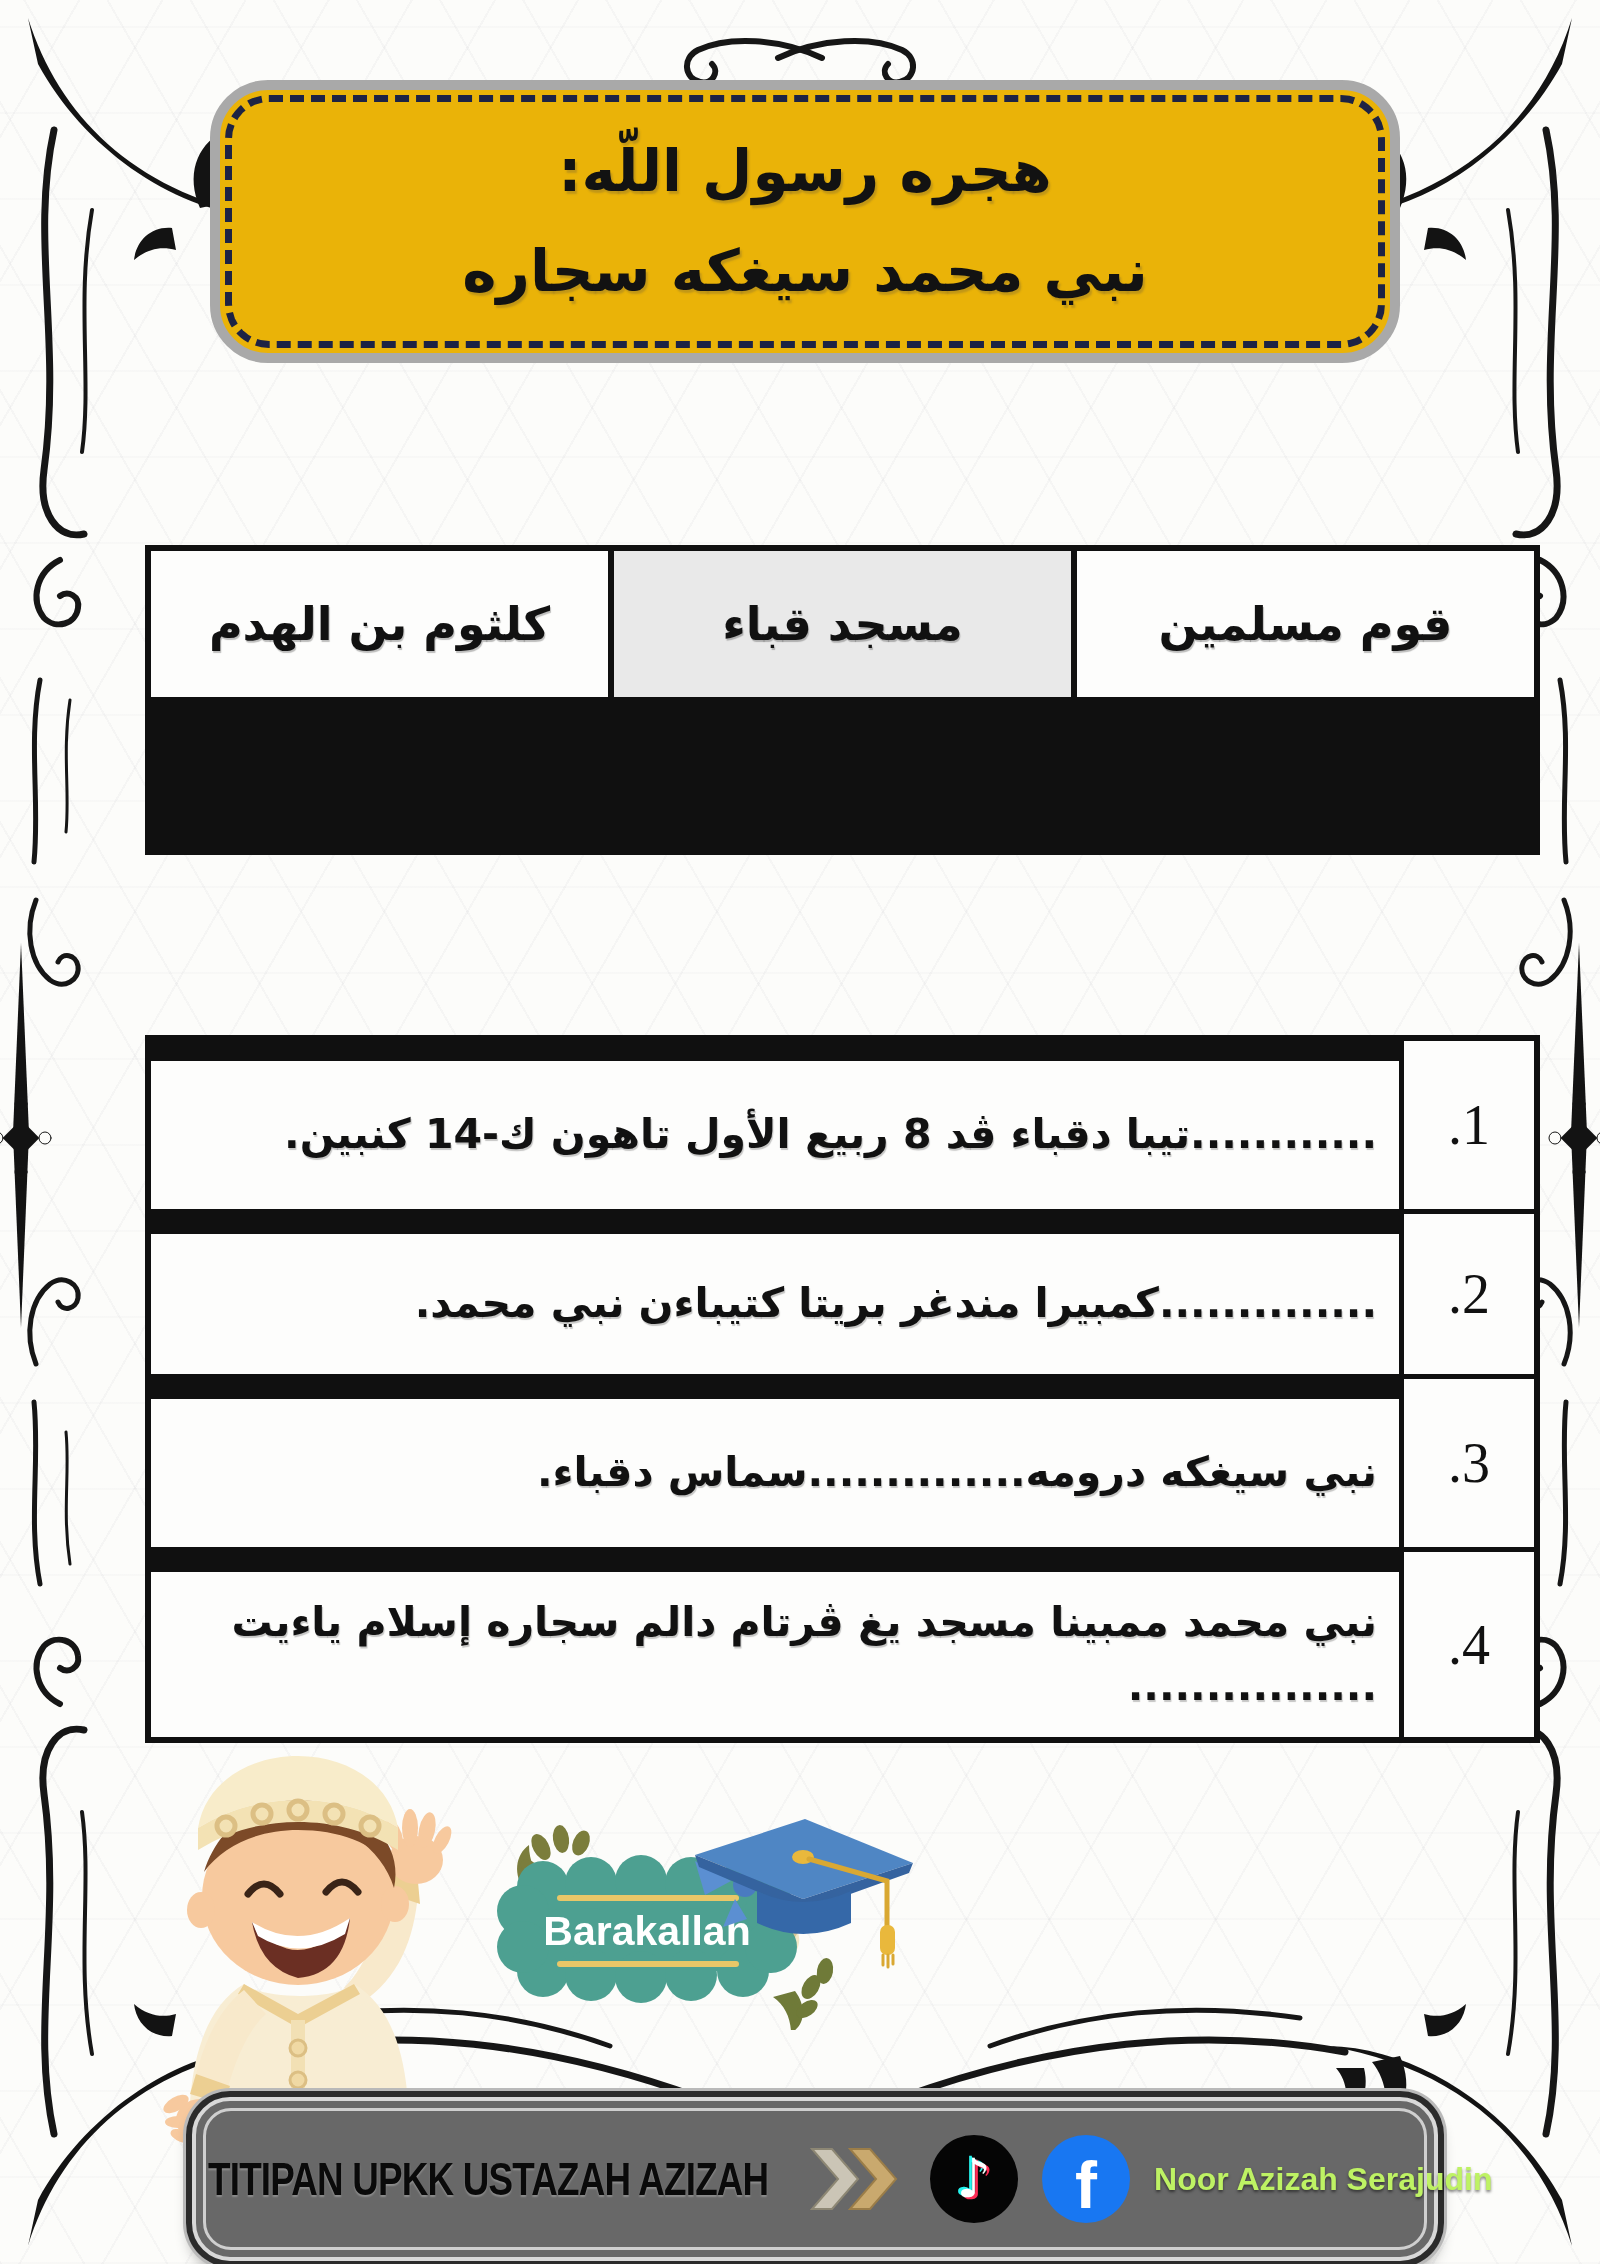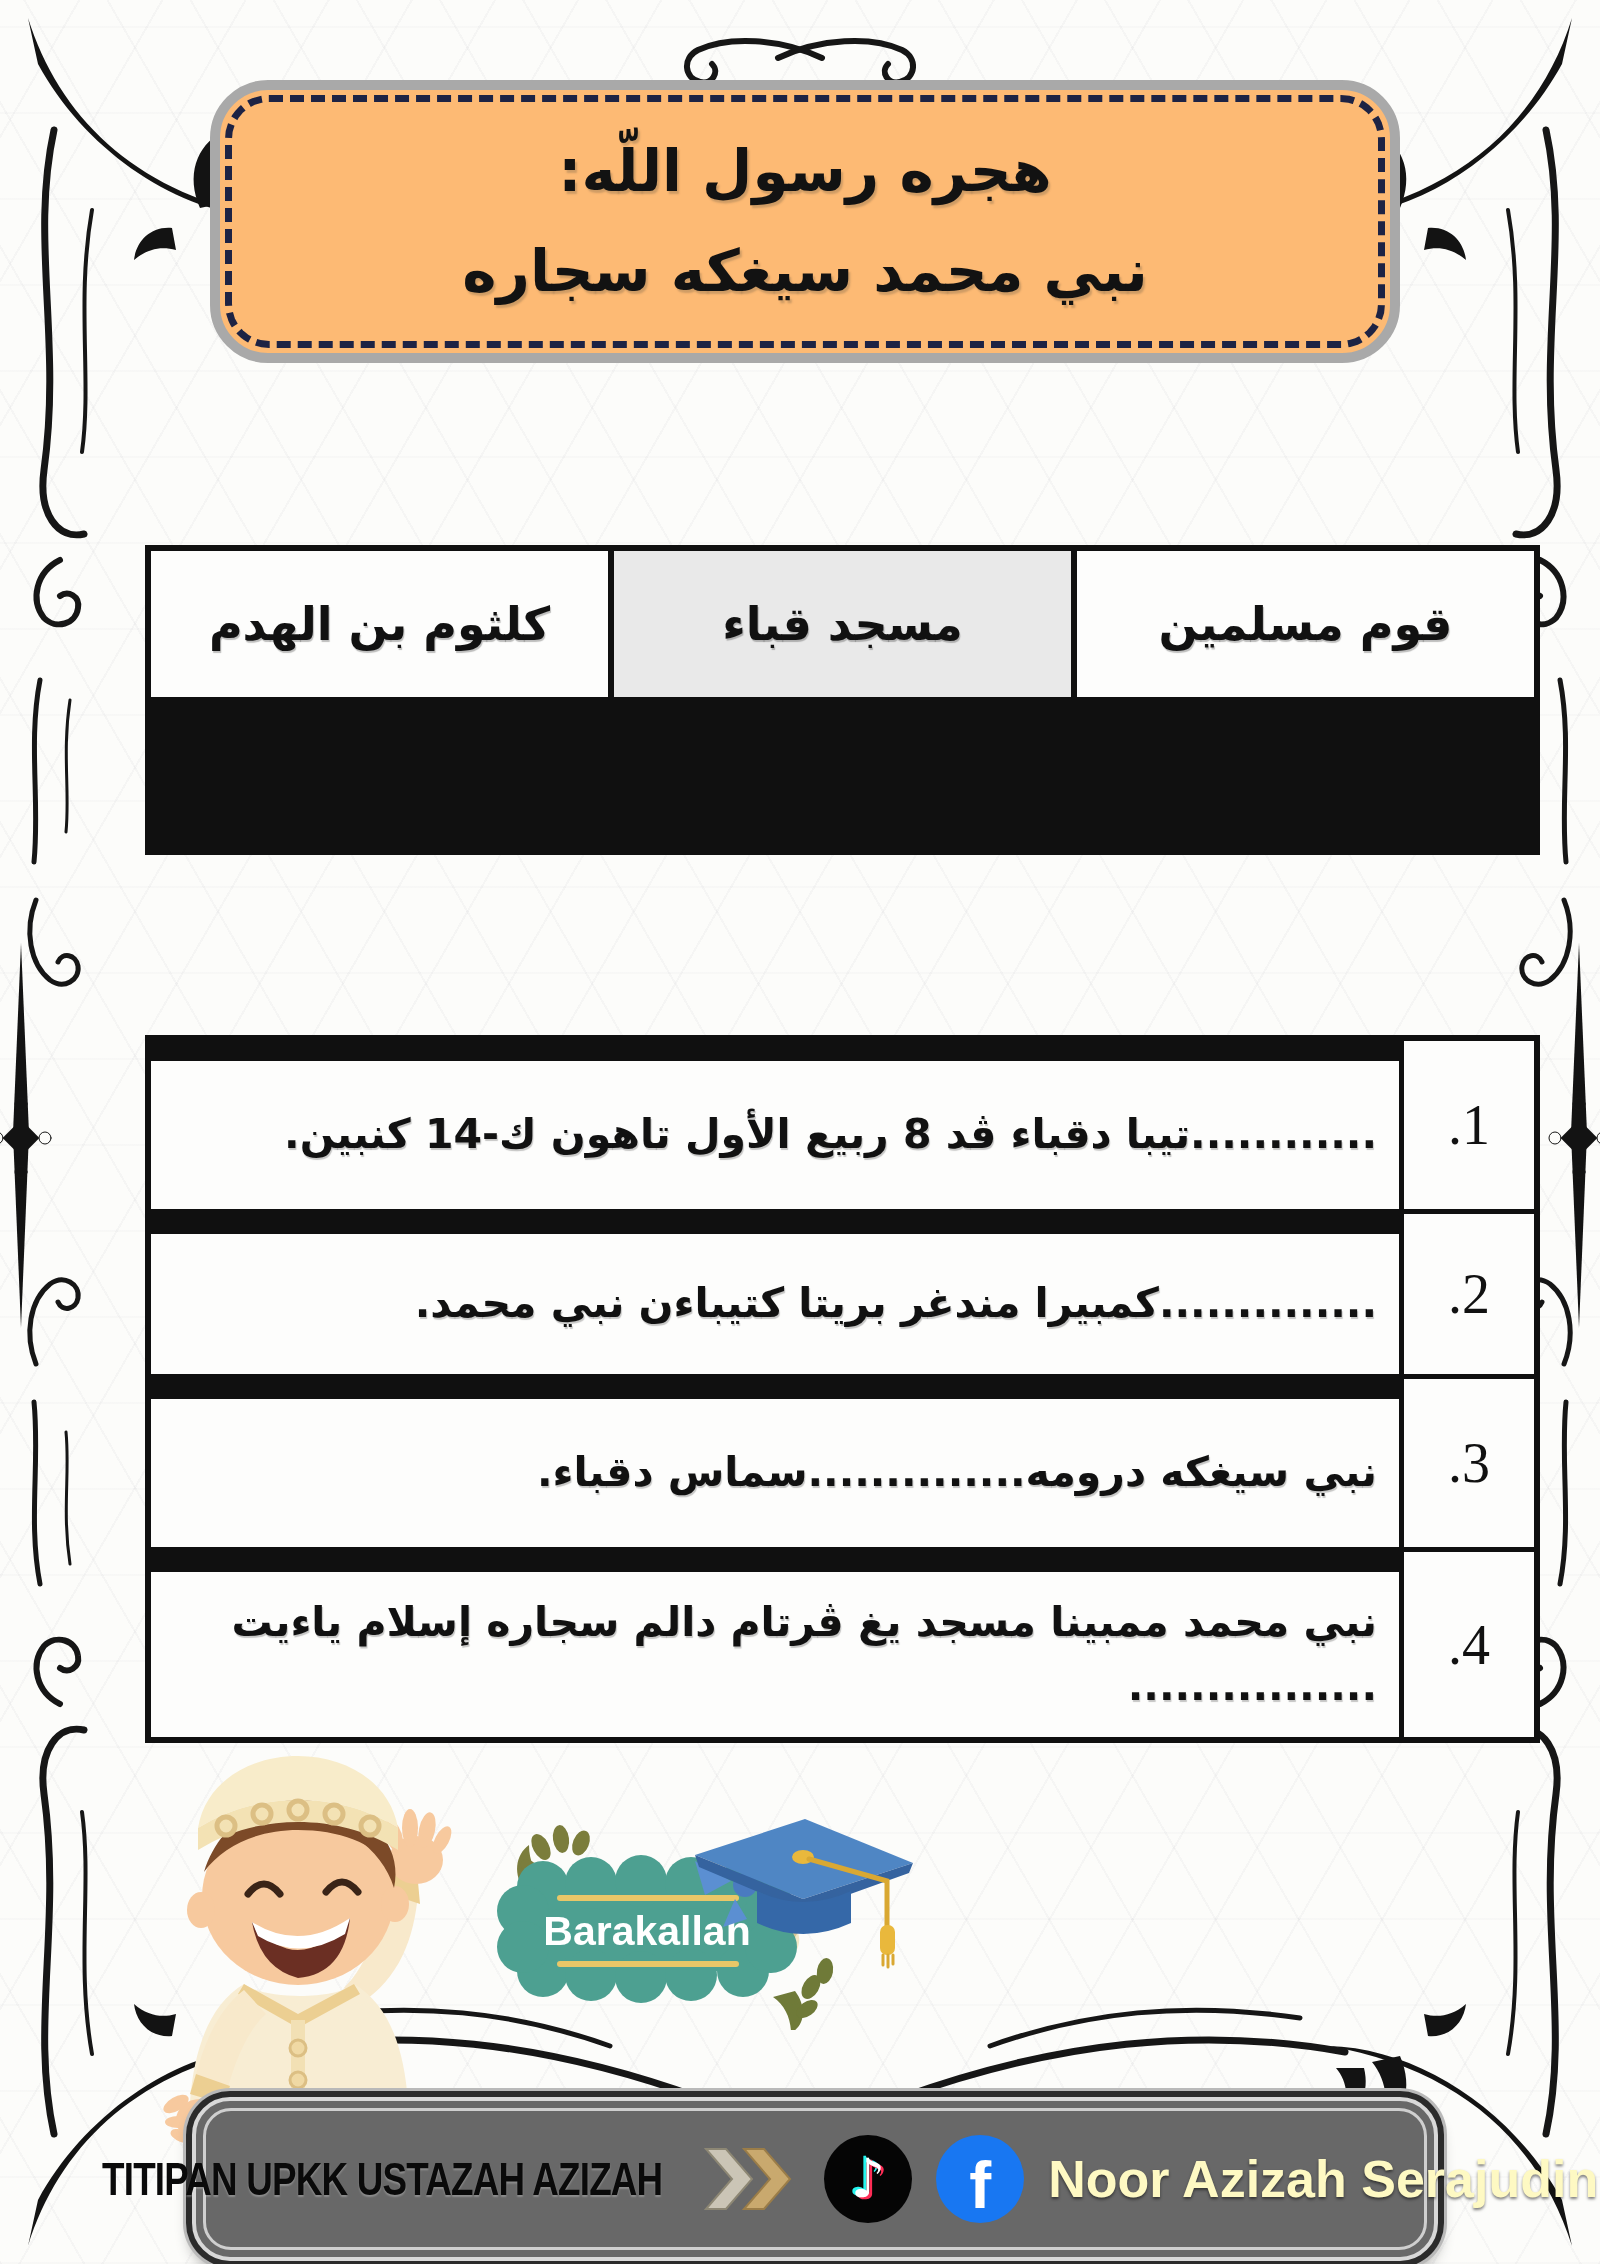--- a/index.html
+++ b/index.html
@@ -14,21 +14,21 @@
     background-image:
       repeating-linear-gradient(60deg, rgba(130,130,145,.055) 0 2px, transparent 2px 72px),
       repeating-linear-gradient(-60deg, rgba(130,130,145,.055) 0 2px, transparent 2px 72px),
       repeating-linear-gradient(0deg, rgba(130,130,145,.035) 0 2px, transparent 2px 86px);
   }
   .frame-svg{position:absolute;left:0;top:0;width:1600px;height:2264px;z-index:1;}
 
   
   .title-box{
     position:absolute;left:210px;top:80px;width:1190px;height:283px;z-index:3;
-    background:#fdba74;border:10px solid #a9a9a9;border-radius:58px;box-sizing:border-box;
+    background:#eab308;border:10px solid #a9a9a9;border-radius:58px;box-sizing:border-box;
     display:flex;flex-direction:column;justify-content:center;
   }
   .title-box .dash{
     position:absolute;inset:5px;border:7px dashed #1d2344;border-radius:44px;pointer-events:none;
   }
   .title-line{
     position:relative;direction:rtl;text-align:center;color:#121212;
     font-weight:bold;font-size:58px;line-height:1.72;
     text-shadow:2px 3px 2px rgba(90,80,60,.28);
   }
@@ -87,21 +87,21 @@
   .chevrons{width:96px;height:64px;flex:0 0 auto;margin-left:-52px;}
   .social{width:88px;height:88px;border-radius:50%;flex:0 0 auto;position:relative;display:flex;align-items:center;justify-content:center;}
   .tiktok{background:#050505;}
   .tiktok .note{position:absolute;font-size:54px;font-weight:bold;line-height:1;}
   .tiktok .n-cyan{color:#25f4ee;transform:translate(-3px,-2px);}
   .tiktok .n-red{color:#fe2c55;transform:translate(3px,2px);}
   .tiktok .n-white{color:#ffffff;}
   .facebook{font-family:"Liberation Sans", sans-serif;font-weight:bold;color:#fff;font-size:66px;}
   .fb-f{transform:translateY(6px);}
   .footer-name{
-    font-family:"Liberation Sans", sans-serif;font-weight:bold;font-size:52px;color:#fef9c3;
+    font-family:"Liberation Sans", sans-serif;font-weight:bold;font-size:32px;color:#bef264;
     white-space:nowrap;text-shadow:0 2px 3px rgba(0,0,0,.5);
   }
 </style>
 </head>
 <body>
 
 <svg class="frame-svg" viewBox="0 0 1600 2264" aria-hidden="true">
   <defs>
     <g id="corner">
       <path d="M28,18 C60,120 140,196 272,218 C180,216 86,152 38,64 Z" fill="#131313" stroke="none"></path>

